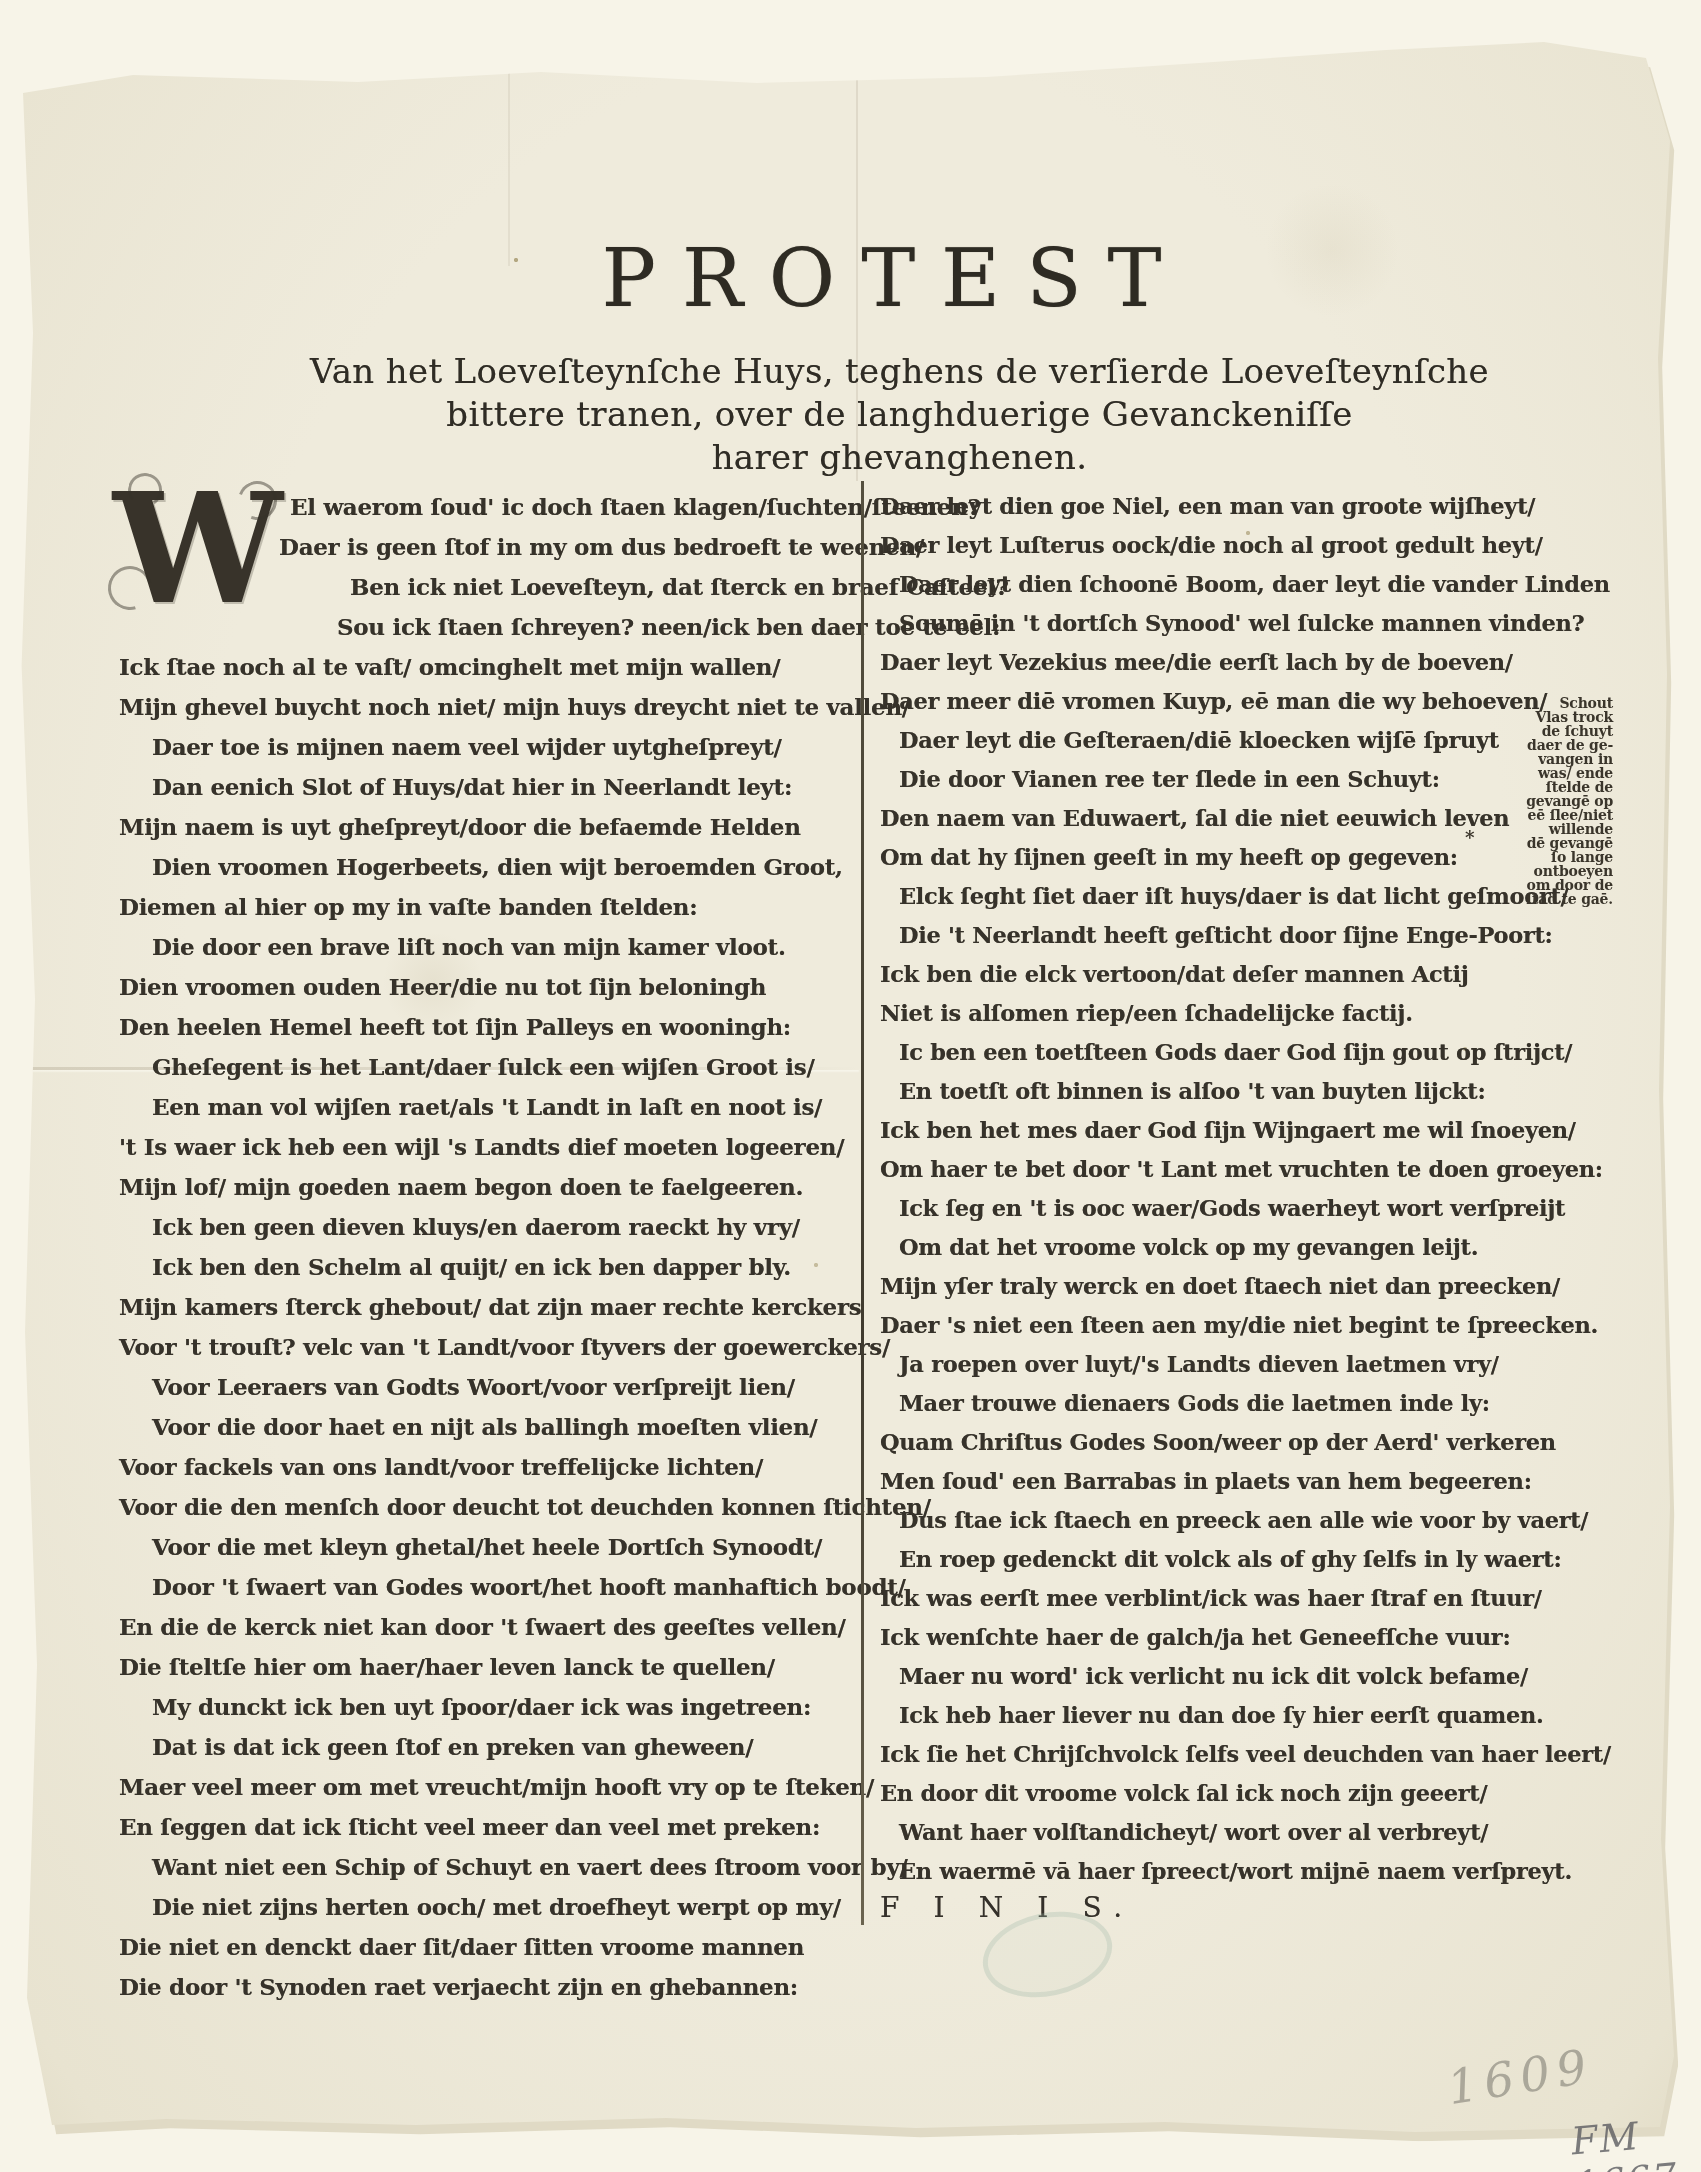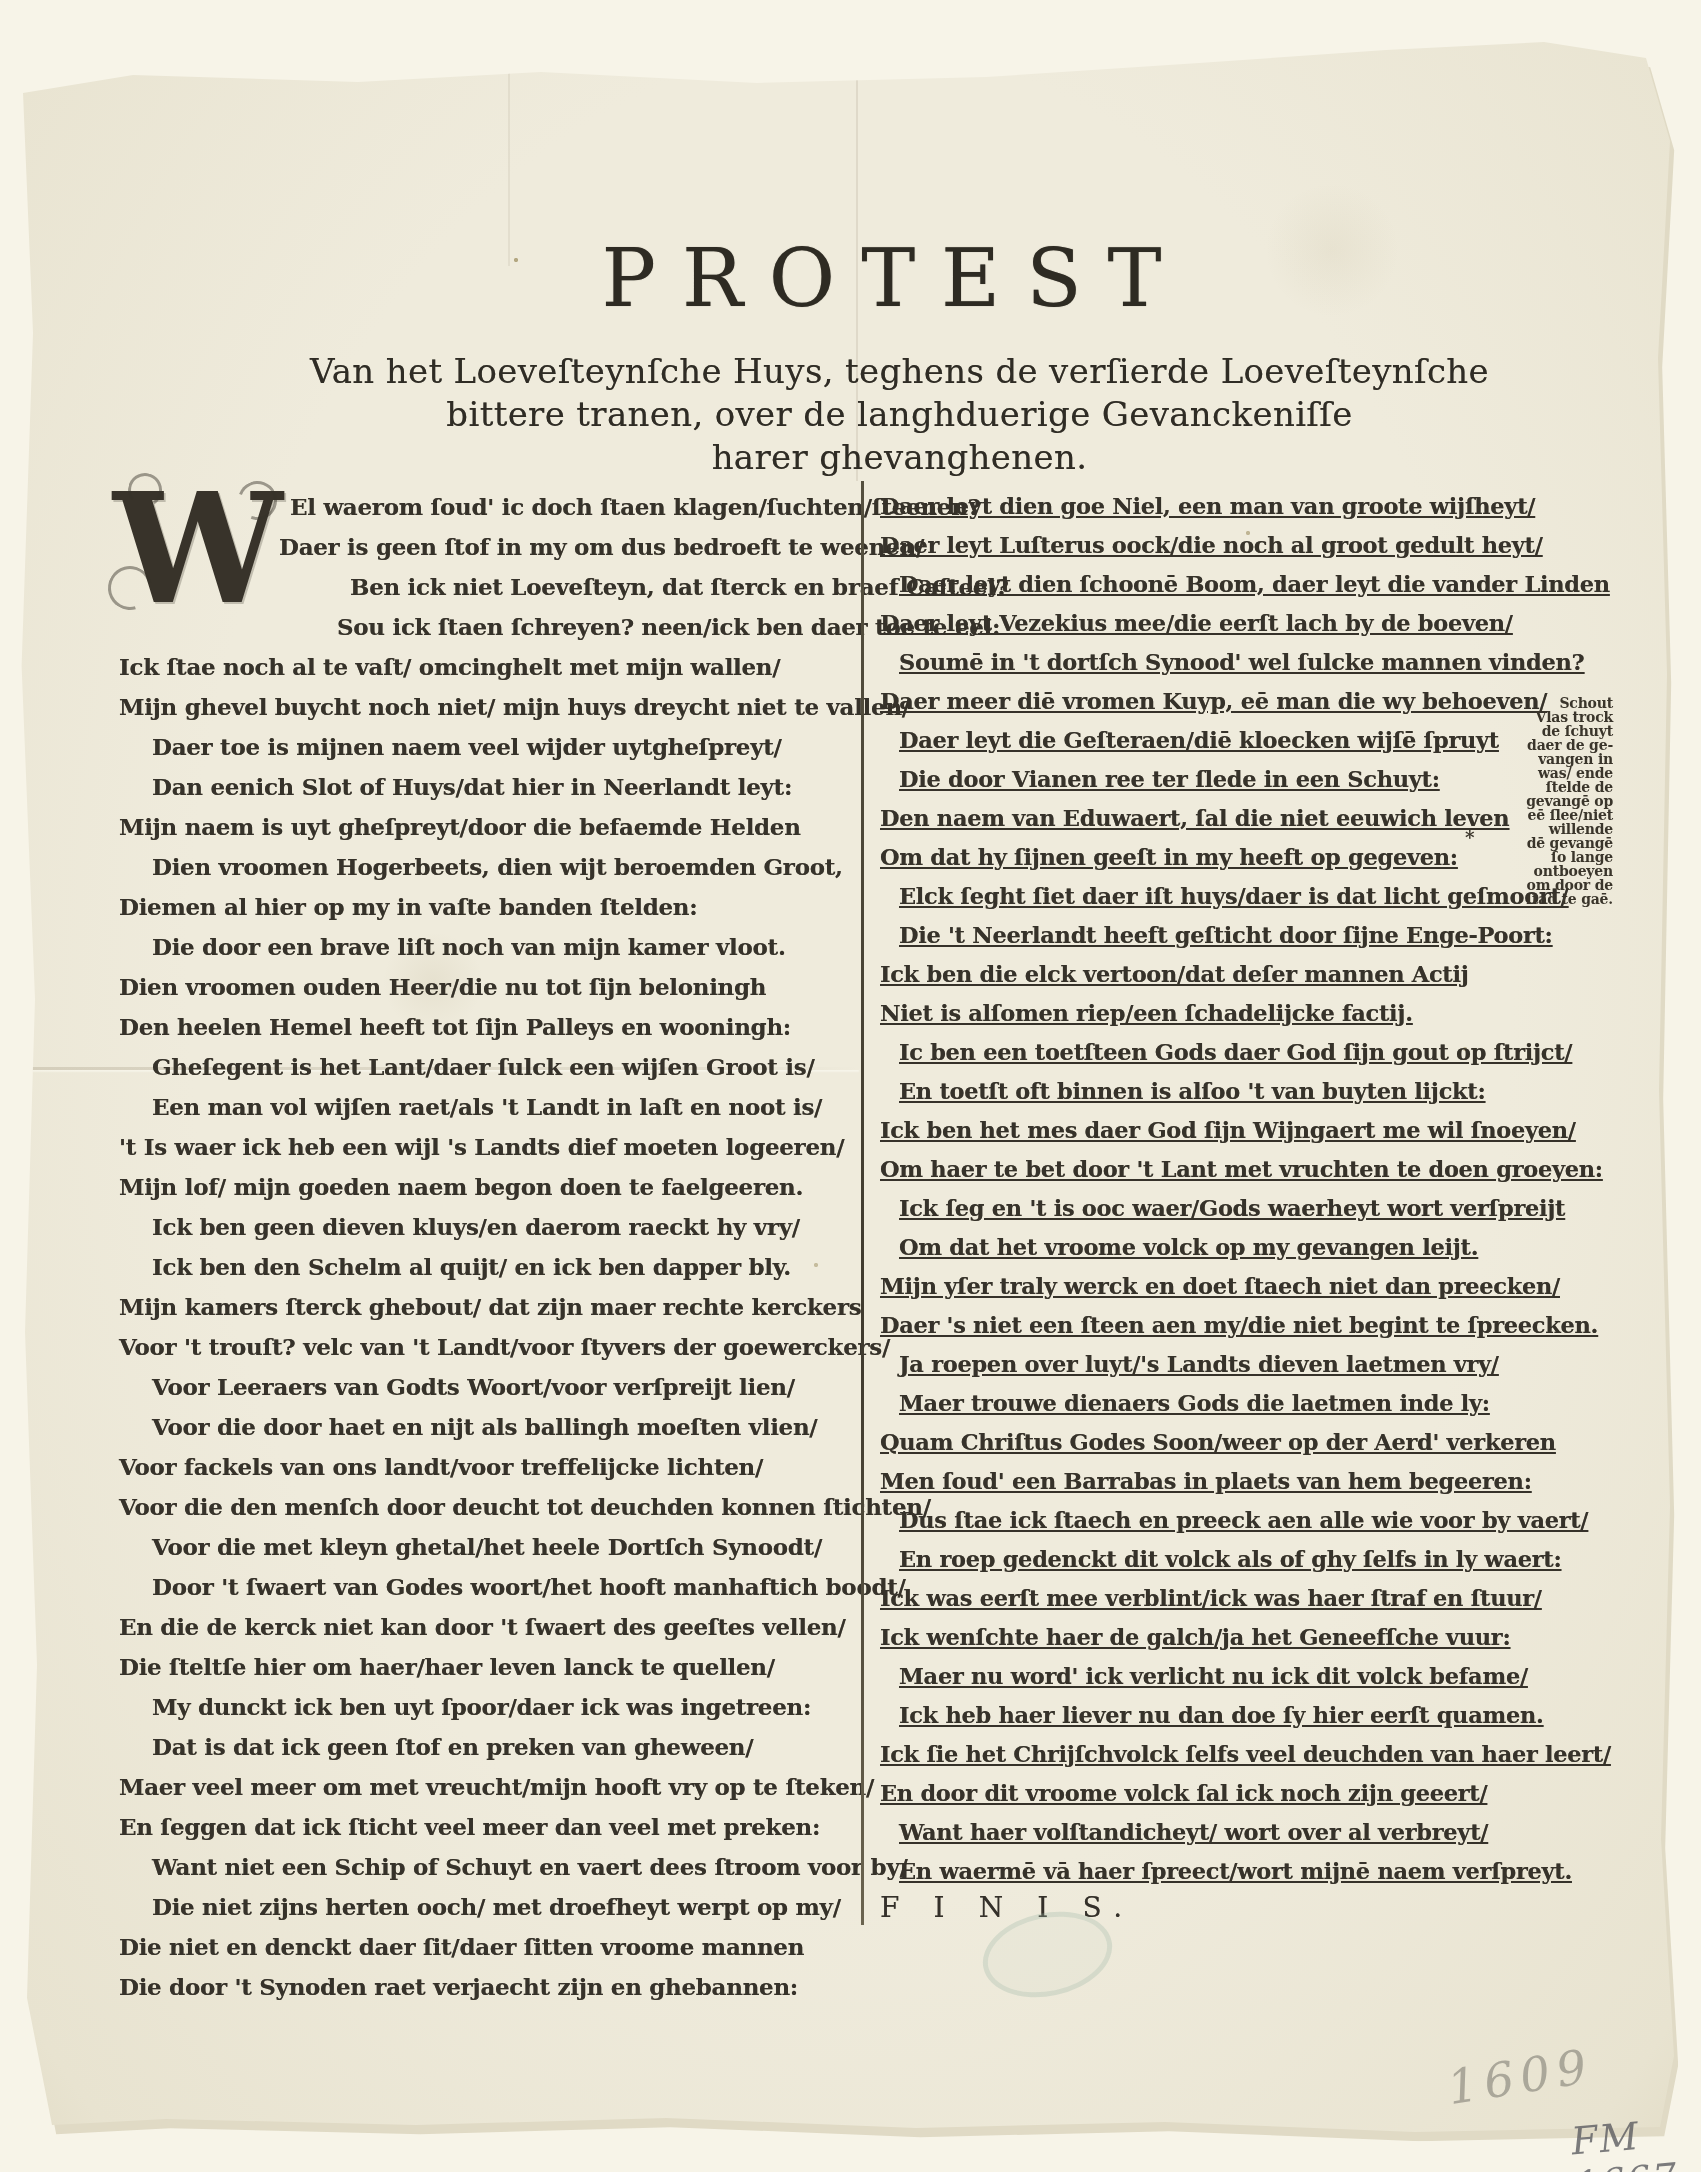--- a/index.html
+++ b/index.html
@@ -56,21 +56,21 @@
   .dropcap .f2{left:125px;top:15px;width:33px;height:33px;border-left-color:transparent;transform:rotate(-25deg);}
   .dropcap .f3{left:15px;top:6.7px;width:28px;height:28px;border-bottom-color:transparent;transform:rotate(10deg);}
 
   .col{position:absolute;color:#36322a;}
   .col .vline{
     white-space:nowrap;font-weight:bold;letter-spacing:-0.3px;
     text-shadow:0 0 0.6px rgba(45,40,28,.55);
   }
   .col-left{left:119px;top:487px;width:741px;}
   .col-left .vline{font-size:23px;line-height:40px;}
-  .col-right{left:880px;top:487px;width:693px;text-decoration:underline;}
+  .col-right{left:880px;top:487px;width:693px;}
   .col-right .vline{font-size:22.5px;line-height:39px;}
 
   .col-left  .ind-1{margin-left:33px;}
   .col-left  .ind-c1{margin-left:171px;}
   .col-left  .ind-c2{margin-left:160px;}
   .col-left  .ind-c3{margin-left:231px;}
   .col-left  .ind-c4{margin-left:218px;}
   .col-right .ind-1{margin-left:19px;}
 
   .divider{position:absolute;left:861px;top:481px;width:2.5px;height:1444px;
@@ -160,22 +160,22 @@
       <div class="vline ind-0">Die niet en denckt daer ſit/daer ſitten vroome mannen</div>
       <div class="vline ind-0">Die door 't Synoden raet verjaecht zijn en ghebannen:</div>
     </div>
 
   <div class="divider"></div>
 
   <div class="col col-right">
       <div class="vline ind-0">Daer leyt dien goe Niel, een man van groote wijſheyt/</div>
       <div class="vline ind-0">Daer leyt Luſterus oock/die noch al groot gedult heyt/</div>
       <div class="vline ind-1">Daer leyt dien ſchoonē Boom, daer leyt die vander Linden</div>
+      <div class="vline ind-1">Soumē in 't dortſch Synood' wel ſulcke mannen vinden?</div>
       <div class="vline ind-0">Daer leyt Vezekius mee/die eerſt lach by de boeven/</div>
-      <div class="vline ind-1">Soumē in 't dortſch Synood' wel ſulcke mannen vinden?</div>
       <div class="vline ind-0">Daer meer diē vromen Kuyp, eē man die wy behoeven/</div>
       <div class="vline ind-1">Daer leyt die Geſteraen/diē kloecken wijſē ſpruyt</div>
       <div class="vline ind-1">Die door Vianen ree ter ſlede in een Schuyt:</div>
       <div class="vline ind-0">Den naem van Eduwaert, ſal die niet eeuwich leven</div>
       <div class="vline ind-0">Om dat hy ſijnen geeſt in my heeft op gegeven:</div>
       <div class="vline ind-1">Elck ſeght ſiet daer iſt huys/daer is dat licht geſmoort/</div>
       <div class="vline ind-1">Die 't Neerlandt heeft geſticht door ſijne Enge-Poort:</div>
       <div class="vline ind-0">Ick ben die elck vertoon/dat deſer mannen Actij</div>
       <div class="vline ind-0">Niet is alſomen riep/een ſchadelijcke factij.</div>
       <div class="vline ind-1">Ic ben een toetſteen Gods daer God ſijn gout op ſtrijct/</div>

